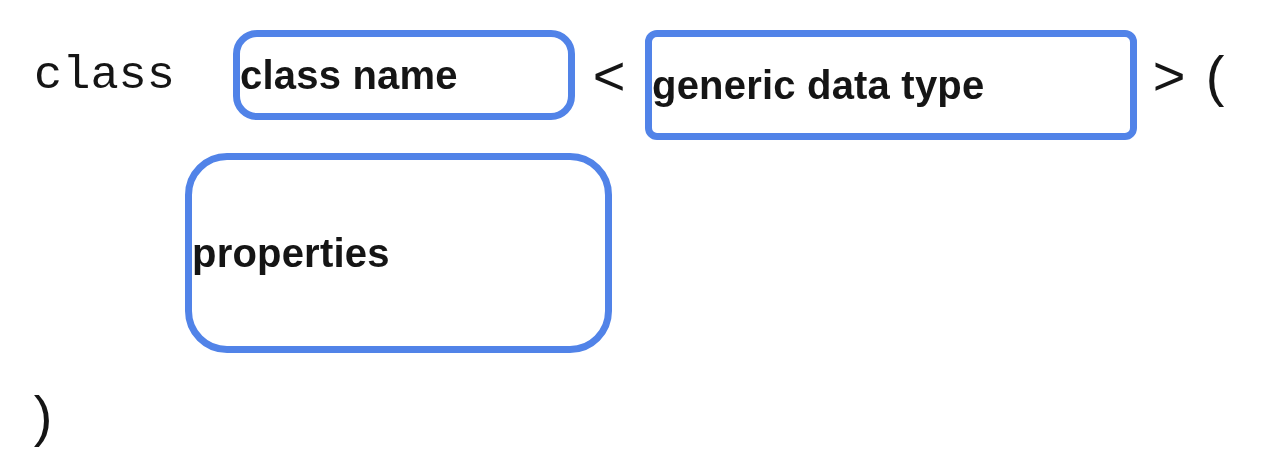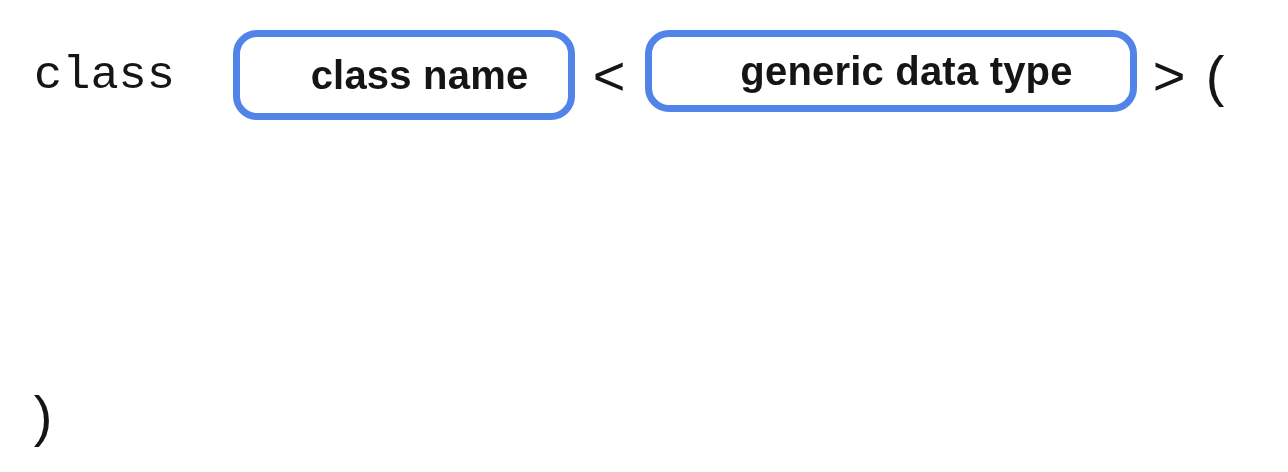--- a/index.html
+++ b/index.html
@@ -29,28 +29,26 @@
     color:var(--text);
     white-space:pre;
   }
   .box{
     position:absolute;
     box-sizing:border-box;
     border:7px solid var(--blue);
     background:var(--bg);
     display:flex;
     align-items:center;
-    justify-content:center;
-    padding-left:31px;
   }
   .box-class-name{
     left:233px; top:30px; width:342px; height:90px; border-radius:24px;
   }
   .box-generic{
-    left:645px; top:30px; width:492px; height:82px; border-radius:24px;
+    left:645px; top:30px; width:492px; height:110px; border-radius:12px;
   }
   .box-properties{
     left:185px; top:153px; width:427px; height:200px; border-radius:42px;
   }
   .box-label{
     font-family:"Liberation Sans",sans-serif;
     font-weight:700;
     font-size:40px;
     color:var(--text);
     letter-spacing:0.2px;
@@ -99,16 +97,19 @@
   <span class="symbol sym-lt">&lt;</span>
 
   <div class="box box-generic">
     <span class="box-label">generic data type</span>
   </div>
 
   <span class="symbol sym-gt">&gt;</span>
 
   <span class="symbol sym-open-paren">(</span>
 
+  <div class="box box-properties">
+    <span class="box-label">properties</span>
+  </div>
 
   <span class="symbol sym-close-paren">)</span>
 
 </div>
 
 </body></html>

